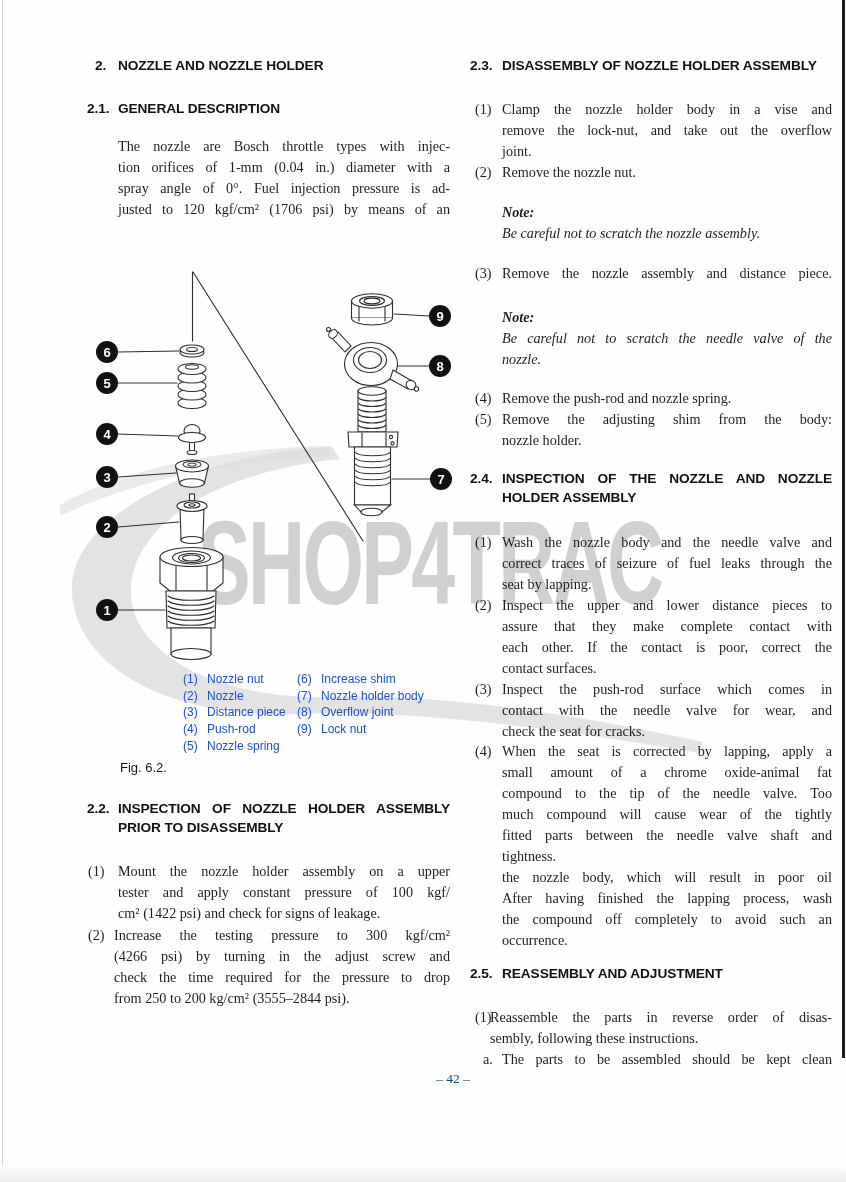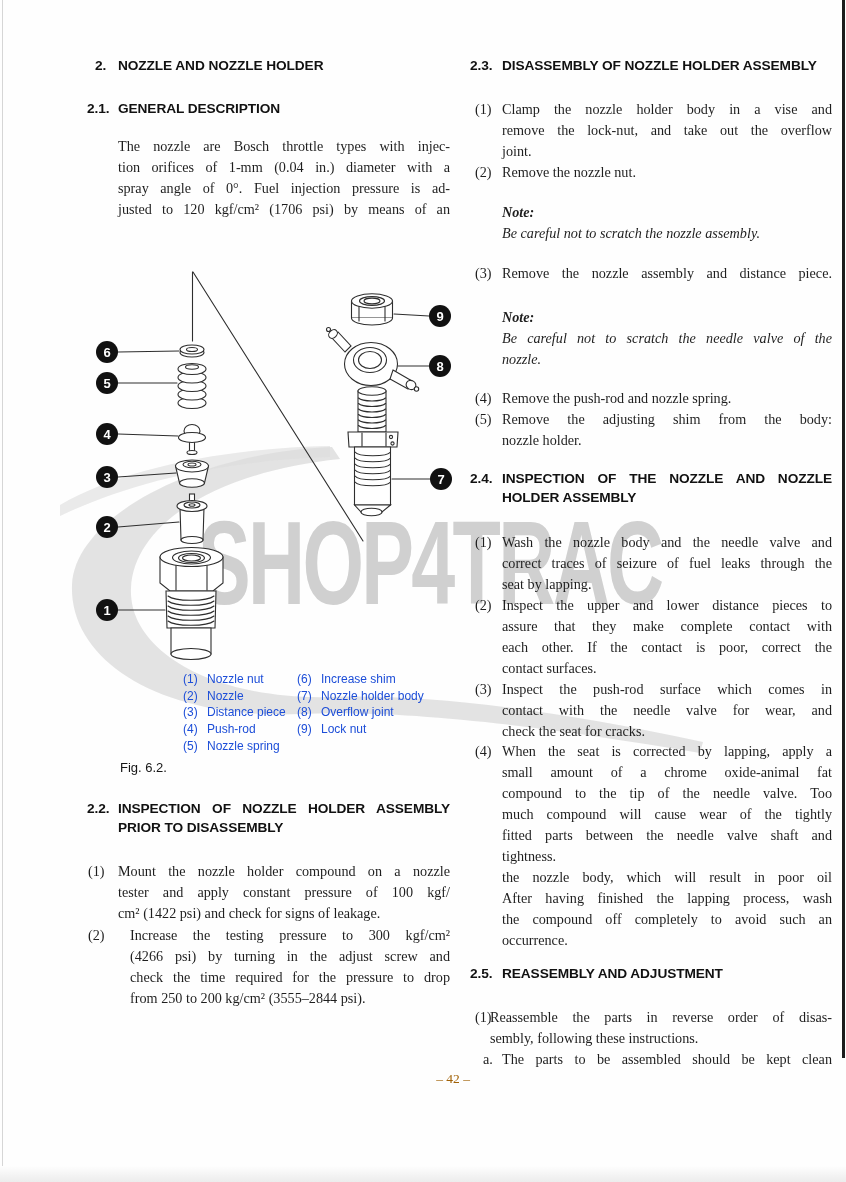--- a/index.html
+++ b/index.html
@@ -39,21 +39,21 @@
     font-size:12px;line-height:16.7px;color:#1d4ed8;
   }
   .legend-row{white-space:nowrap;}
   .lg-num{display:inline-block;width:24px;}
   .fig-caption{
     position:absolute;left:120px;top:760px;
     font-family:"Liberation Sans",sans-serif;font-size:13px;color:#161616;
   }
   .footer{
     position:absolute;left:453px;top:1071px;transform:translateX(-50%);
-    font-size:13.5px;color:#a16207;
+    font-size:13.5px;color:#0c4a6e;
   }
   .diagram{position:absolute;left:60px;top:265px;}
   
   .edge-right{position:absolute;left:842px;top:0;width:2.5px;height:1058px;background:#1c1c1c;}
   .edge-left{position:absolute;left:2px;top:0;width:1px;height:100%;background:#d6d6d6;}
   .edge-bottom{position:absolute;left:0;bottom:0;width:100%;height:16px;background:linear-gradient(#fefefe,#ececec);}
 </style>
 </head>
 <body>
 
@@ -258,28 +258,28 @@
       <span class="h-num">2.2.</span>
       <div style="margin-left:31px;width:332px">
           <div class="ln">INSPECTION OF NOZZLE HOLDER ASSEMBLY</div>
           <div class="ln ln-last">PRIOR TO DISASSEMBLY</div>
         </div>
     </div>
 
     <div class="item serif" style="left:88px;top:861px;width:362px">
       <span class="item-num">(1)</span>
       <div style="margin-left:30px">
-          <div class="ln">Mount the nozzle holder compound on a nozzle</div>
+          <div class="ln">Mount the nozzle holder assembly on a upper</div>
           <div class="ln">tester and apply constant pressure of 100 kgf/</div>
           <div class="ln ln-last">cm² (1422 psi) and check for signs of leakage.</div>
         </div>
     </div>
     <div class="item serif" style="left:88px;top:925px;width:362px">
       <span class="item-num">(2)</span>
-      <div style="margin-left:42px">
+      <div style="margin-left:26px">
           <div class="ln">Increase the testing pressure to 300 kgf/cm²</div>
           <div class="ln">(4266 psi) by turning in the adjust screw and</div>
           <div class="ln">check the time required for the pressure to drop</div>
           <div class="ln ln-last">from 250 to 200 kg/cm² (3555–2844 psi).</div>
         </div>
     </div>
 
     <div class="heading" style="left:470px;top:57px;width:362px">
       <span class="h-num">2.3.</span>
       <div style="margin-left:32px;width:330px">

